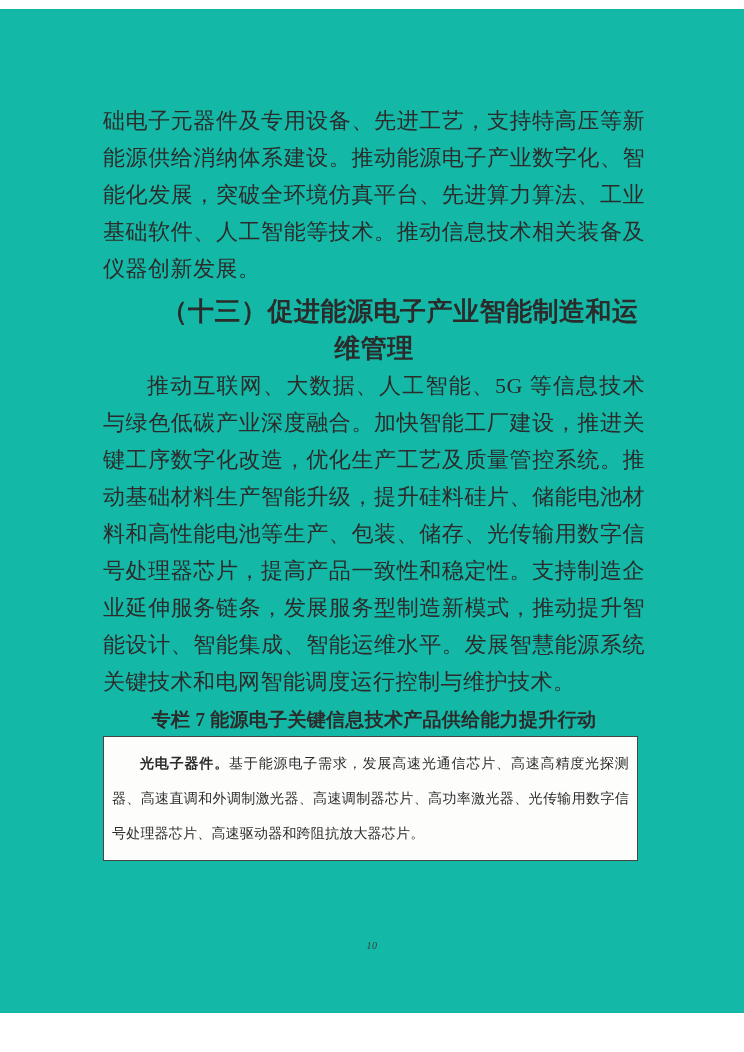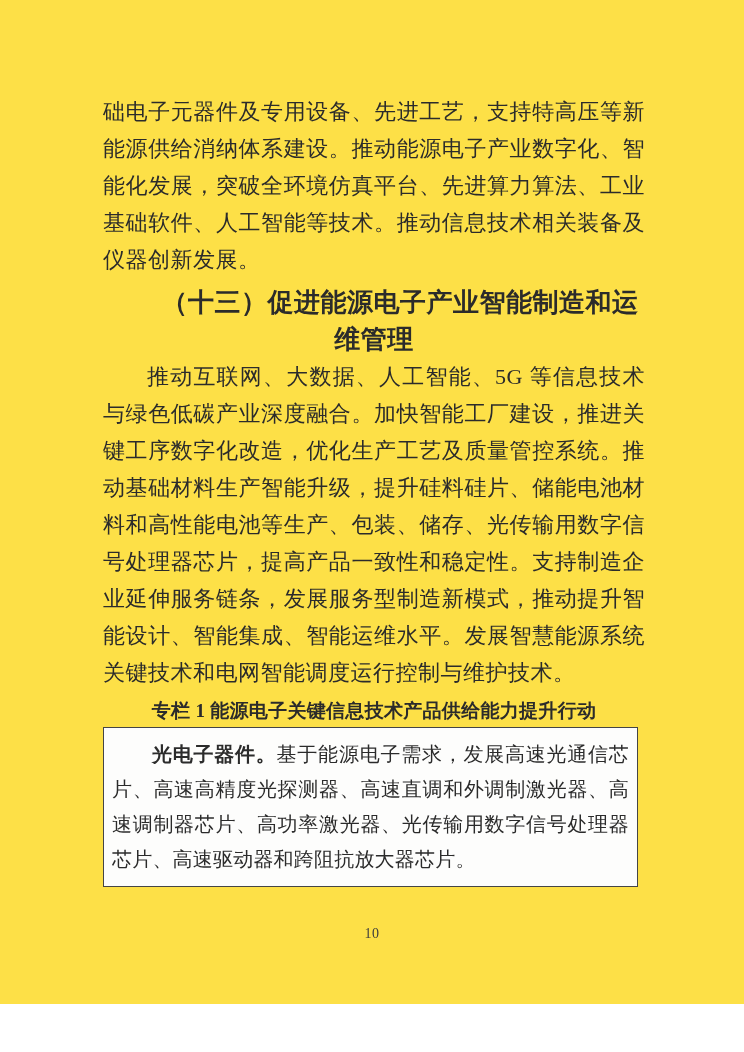--- a/index.html
+++ b/index.html
@@ -1,22 +1,22 @@
 <!DOCTYPE html>
 <html><head>
 <meta charset="utf-8">
 <style>
   * { margin: 0; padding: 0; box-sizing: border-box; }
   html, body { background: #ffffff; }
   .page {
     position: relative;
     width: 744px;
     height: 1004px;
-    margin: 0 auto;
-    background: #fde047;
+    margin: 9px auto;
+    background: #14b8a6;
     font-family: "Liberation Serif", "DejaVu Serif", serif;
     color: #2b2b2b;
     overflow: hidden;
   }
   .content {
     position: absolute;
     left: 103px;
     top: 93px;
     width: 542px;
   }
@@ -46,50 +46,51 @@
     margin-top: 6px;
   }
   .callout {
     margin-top: 2px;
     width: 535px;
     border: 1px solid #454545;
     background: #fdfdfc;
     padding: 9px 8px;
   }
   .callout .para {
-    font-size: 20px;
+    font-size: 14px;
     line-height: 35px;
     letter-spacing: 0.2px;
   }
   .lead { font-weight: bold; }
   .page-number {
     position: absolute;
     left: 0;
     right: 0;
     bottom: 62px;
     text-align: center;
-    font-size: 14px;
+    font-size: 10px;
     letter-spacing: 0.5px;
     color: #3d3d3d;
     font-family: "Liberation Serif", "DejaVu Serif", serif;
+    font-style: italic;
   }
 </style>
 </head>
 <body>
 
 <div class="page">
   <div class="content">
 
     <p class="para">础电子元器件及专用设备、先进工艺，支持特高压等新能源供给消纳体系建设。推动能源电子产业数字化、智能化发展，突破全环境仿真平台、先进算力算法、工业基础软件、人工智能等技术。推动信息技术相关装备及仪器创新发展。</p>
 
     <p class="heading">（十三）促进能源电子产业智能制造和运维管理</p>
 
     <p class="para indent">推动互联网、大数据、人工智能、5G 等信息技术与绿色低碳产业深度融合。加快智能工厂建设，推进关键工序数字化改造，优化生产工艺及质量管控系统。推动基础材料生产智能升级，提升硅料硅片、储能电池材料和高性能电池等生产、包装、储存、光传输用数字信号处理器芯片，提高产品一致性和稳定性。支持制造企业延伸服务链条，发展服务型制造新模式，推动提升智能设计、智能集成、智能运维水平。发展智慧能源系统关键技术和电网智能调度运行控制与维护技术。</p>
 
-    <p class="box-title">专栏 1  能源电子关键信息技术产品供给能力提升行动</p>
+    <p class="box-title">专栏 7  能源电子关键信息技术产品供给能力提升行动</p>
 
     <div class="callout">
       <p class="para indent">
         <span class="lead">光电子器件。</span><span>基于能源电子需求，发展高速光通信芯片、高速高精度光探测器、高速直调和外调制激光器、高速调制器芯片、高功率激光器、光传输用数字信号处理器芯片、高速驱动器和跨阻抗放大器芯片。</span>
       </p>
     </div>
 
   </div>
 
   <div class="page-number">10</div>

